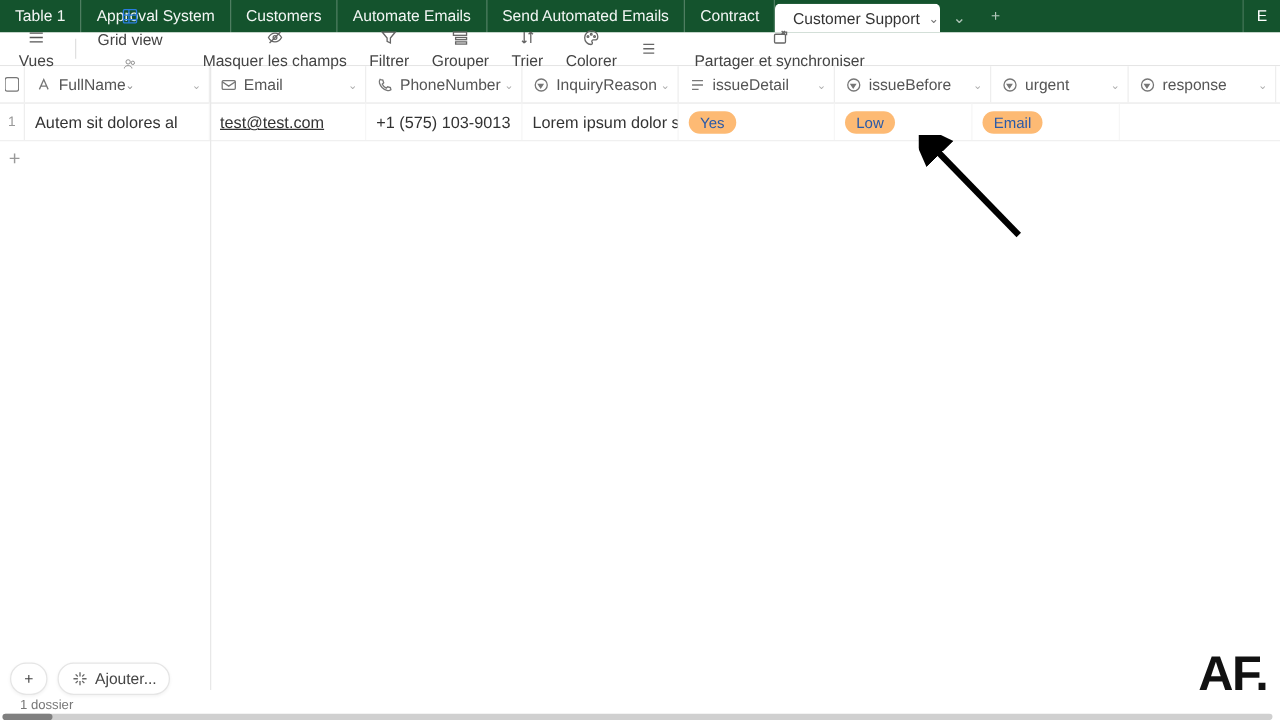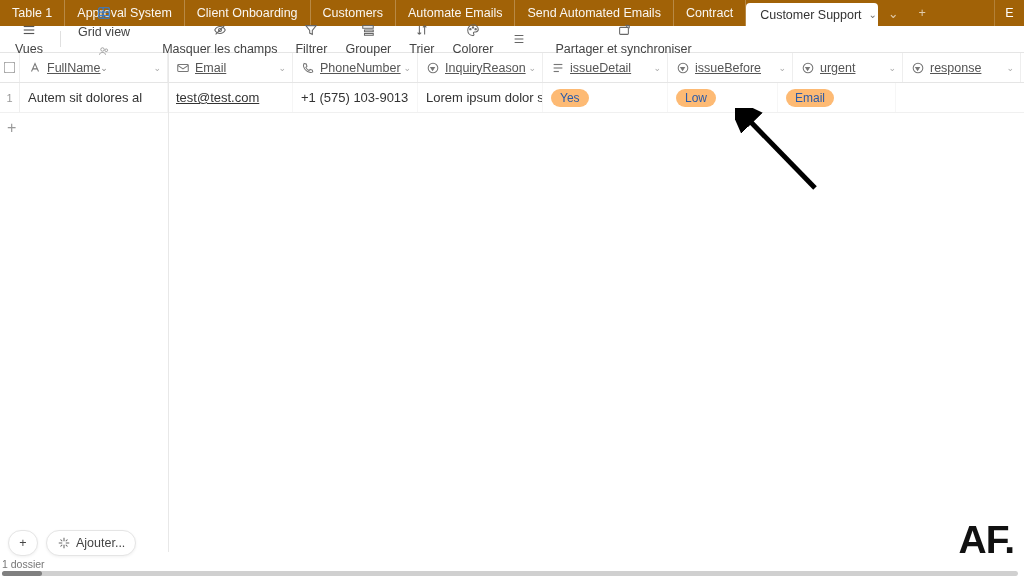--- a/index.html
+++ b/index.html
@@ -8,21 +8,21 @@
   font-size: 13px;
   color: #333;
   width: 1024px;
   height: 576px;
   overflow: hidden;
   background: #fff;
   position: relative;
 }
 .tab-bar {
   height: 26px;
-  background: #a16207;
+  background: #14532d;
   display: flex;
   align-items: stretch;
   color: #fff;
   font-size: 12.5px;
 }
 .tab {
   display: flex;
   align-items: center;
   padding: 0 12px;
   border-right: 1px solid rgba(255,255,255,0.25);
@@ -86,21 +86,20 @@
   margin: 0 6px;
 }
 .ic { width: 14px; height: 14px; display:inline-block; flex-shrink:0; }
 .grid-head {
   display: flex;
   height: 30px;
   border-bottom: 1px solid #e5e5e5;
   background: #fff;
   font-size: 12.5px;
   color: #555;
-  text-decoration: underline;
 }
 .rownum-col {
   width: 20px;
   flex-shrink: 0;
   display: flex;
   align-items: center;
   justify-content: center;
   border-right: 1px solid #eee;
   font-size: 11px;
   color: #999;
@@ -194,21 +193,21 @@
   font-size: 12.5px;
   color: #444;
   box-shadow: 0 1px 3px rgba(0,0,0,0.06);
 }
 .status-bar {
   position: absolute;
   left: 0; right: 0; bottom: 4px;
   height: 14px;
   font-size: 10.5px;
   color: #777;
-  padding: 0 2px;
+  padding: 0 16px;
 }
 .bottom-scroll {
   position: absolute;
   left: 2px; right: 6px; bottom: 0;
   height: 5px;
   background: #d0d0d0;
   border-radius: 3px;
 }
 .bottom-scroll::after {
   content:"";
@@ -233,23 +232,20 @@
 </style>
 </head>
 <body>
 
 <div class="tab-bar">
   <div class="tab">
       <span>Table 1</span>
     </div>
   <div class="tab">
       <span>Approval System</span>
-    </div>
-  <div class="tab">
-      <span>Client Onboarding</span>
     </div>
   <div class="tab">
       <span>Customers</span>
     </div>
   <div class="tab">
       <span>Automate Emails</span>
     </div>
   <div class="tab">
       <span>Send Automated Emails</span>
     </div>

